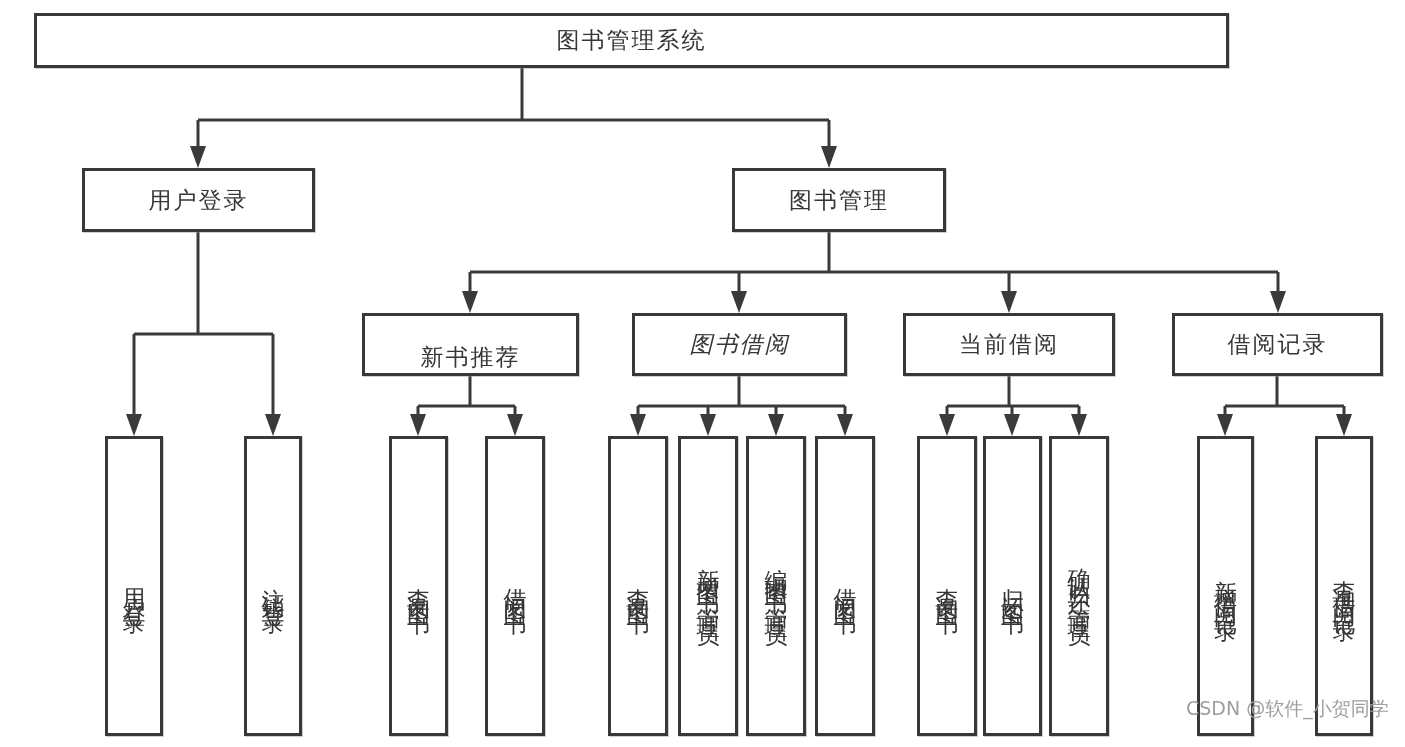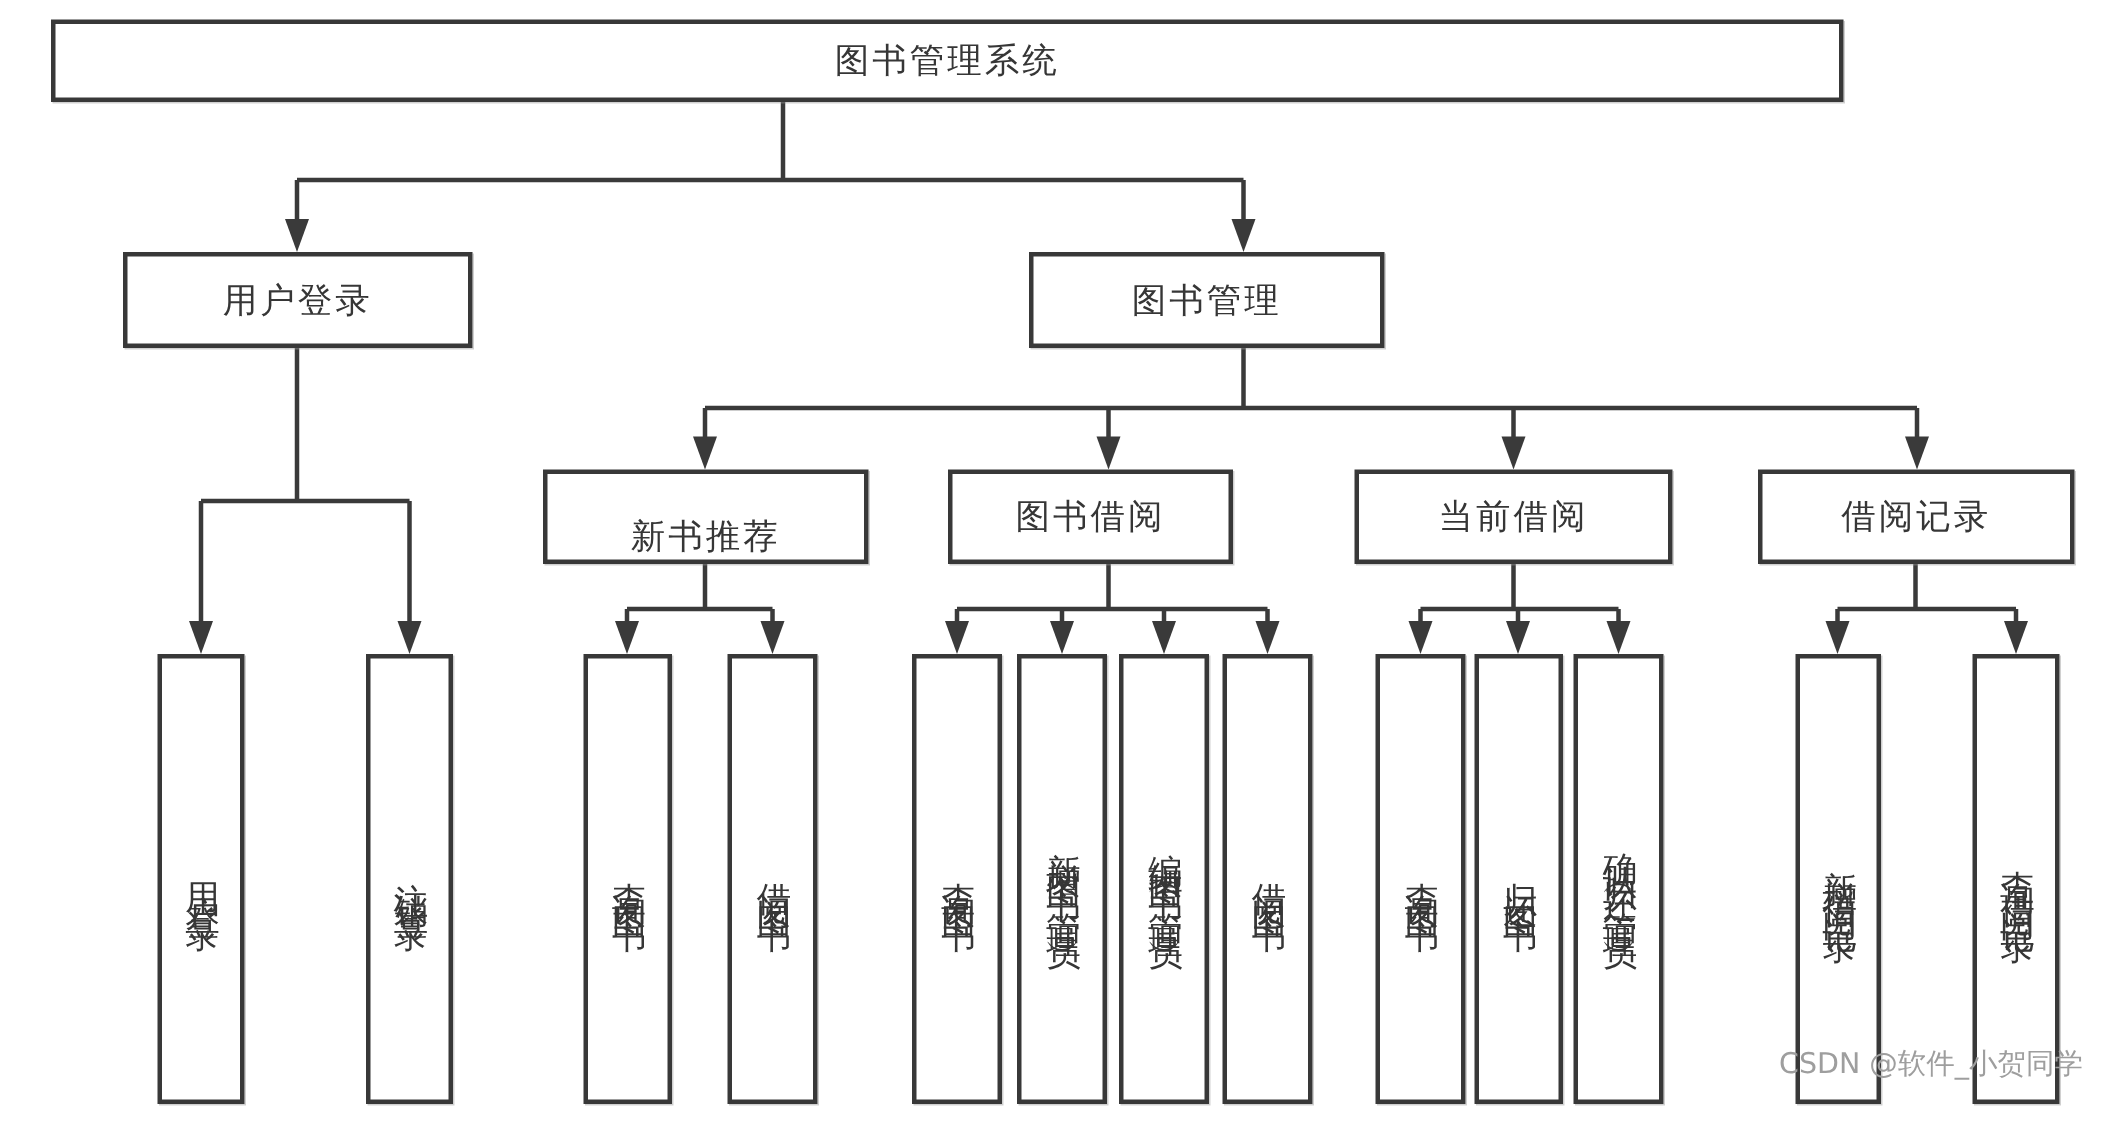--- a/index.html
+++ b/index.html
@@ -46,24 +46,24 @@
     text-orientation: mixed;
     font-size: 23px;
     letter-spacing: 8px;
     line-height: 1;
     white-space: nowrap;
   }
   
   .n-root   { left: 10px;  top: 13px;  width: 1195px; height: 55px; margin-left: 24px; }
   
   .n-ul     { left: 82px;  top: 168px; width: 233px;  height: 64px; }
-  .n-bm     { left: 686px; top: 168px; width: 237px;  height: 64px; }
+  .n-bm     { left: 732px; top: 168px; width: 214px;  height: 64px; }
   
   .n-nb     { left: 362px; top: 313px; width: 217px;  height: 63px; align-items: flex-end; }
-  .n-bb     { left: 632px; top: 313px; width: 190px;  height: 63px; }
+  .n-bb     { left: 632px; top: 313px; width: 215px;  height: 63px; font-style: italic; }
   .n-cb     { left: 903px; top: 313px; width: 212px;  height: 63px; align-items: center; }
   .n-br     { left: 1172px;top: 313px; width: 211px;  height: 63px; }
   
   .leaf     { top: 436px; height: 300px; }
   .n-l-ul   { left: 105px;  width: 58px; }
   .n-l-lo   { left: 244px;  width: 58px; }
   .n-l-nbq  { left: 389px;  width: 59px; }
   .n-l-nbb  { left: 485px;  width: 60px; }
   .n-l-bbq  { left: 608px;  width: 60px; }
   .n-l-bba  { left: 678px;  width: 60px; }

